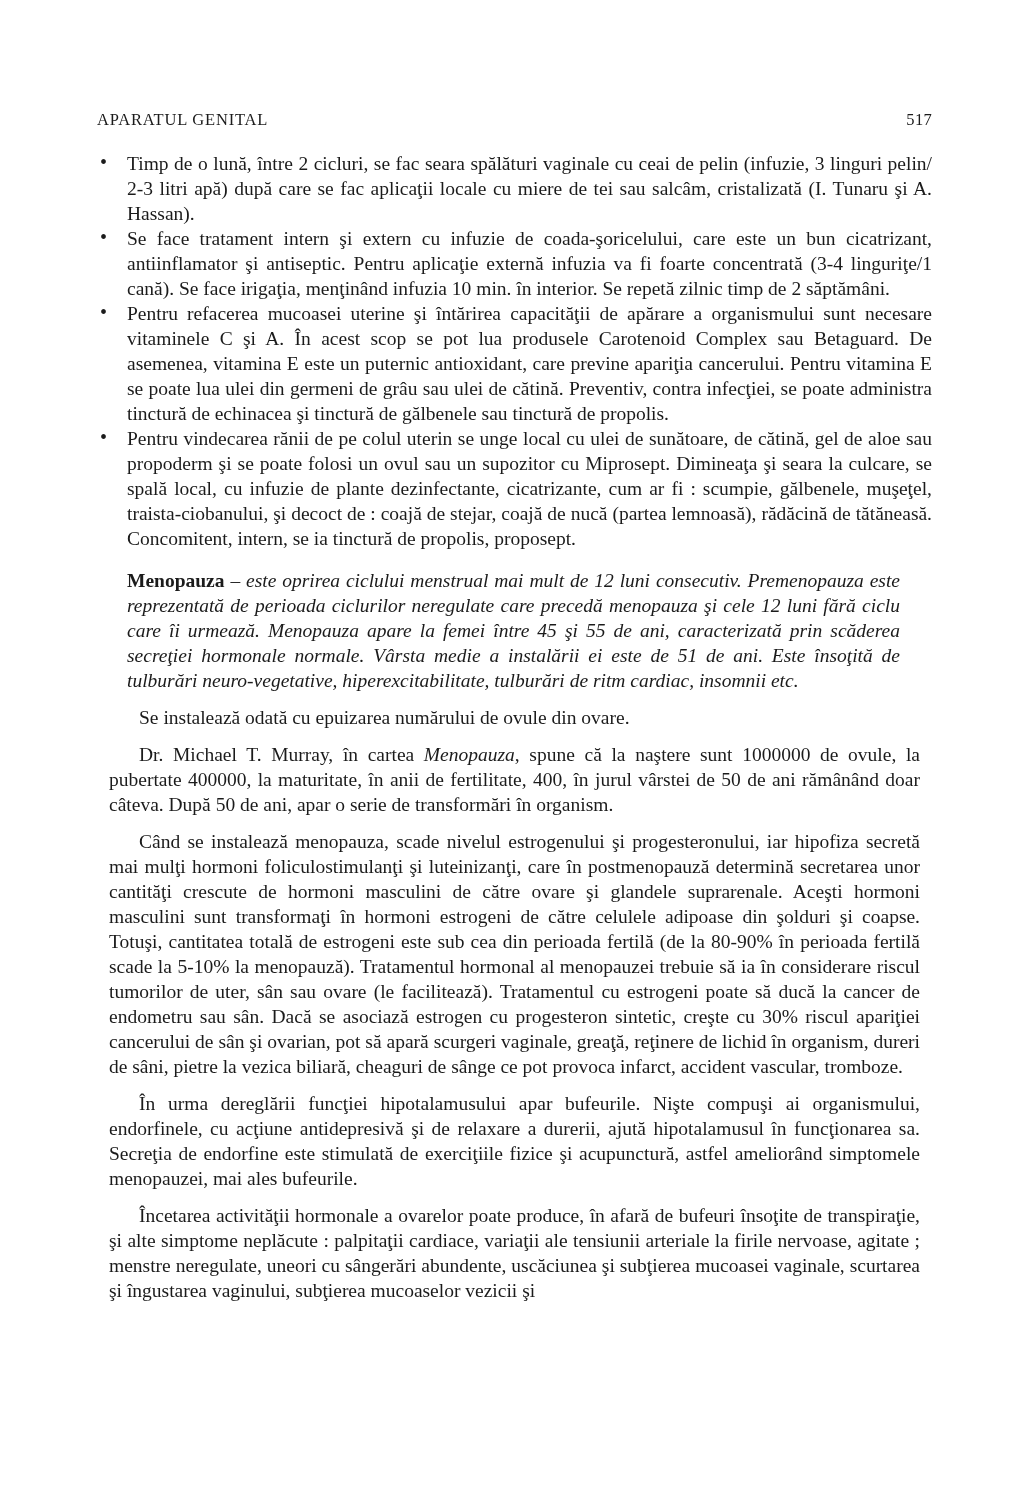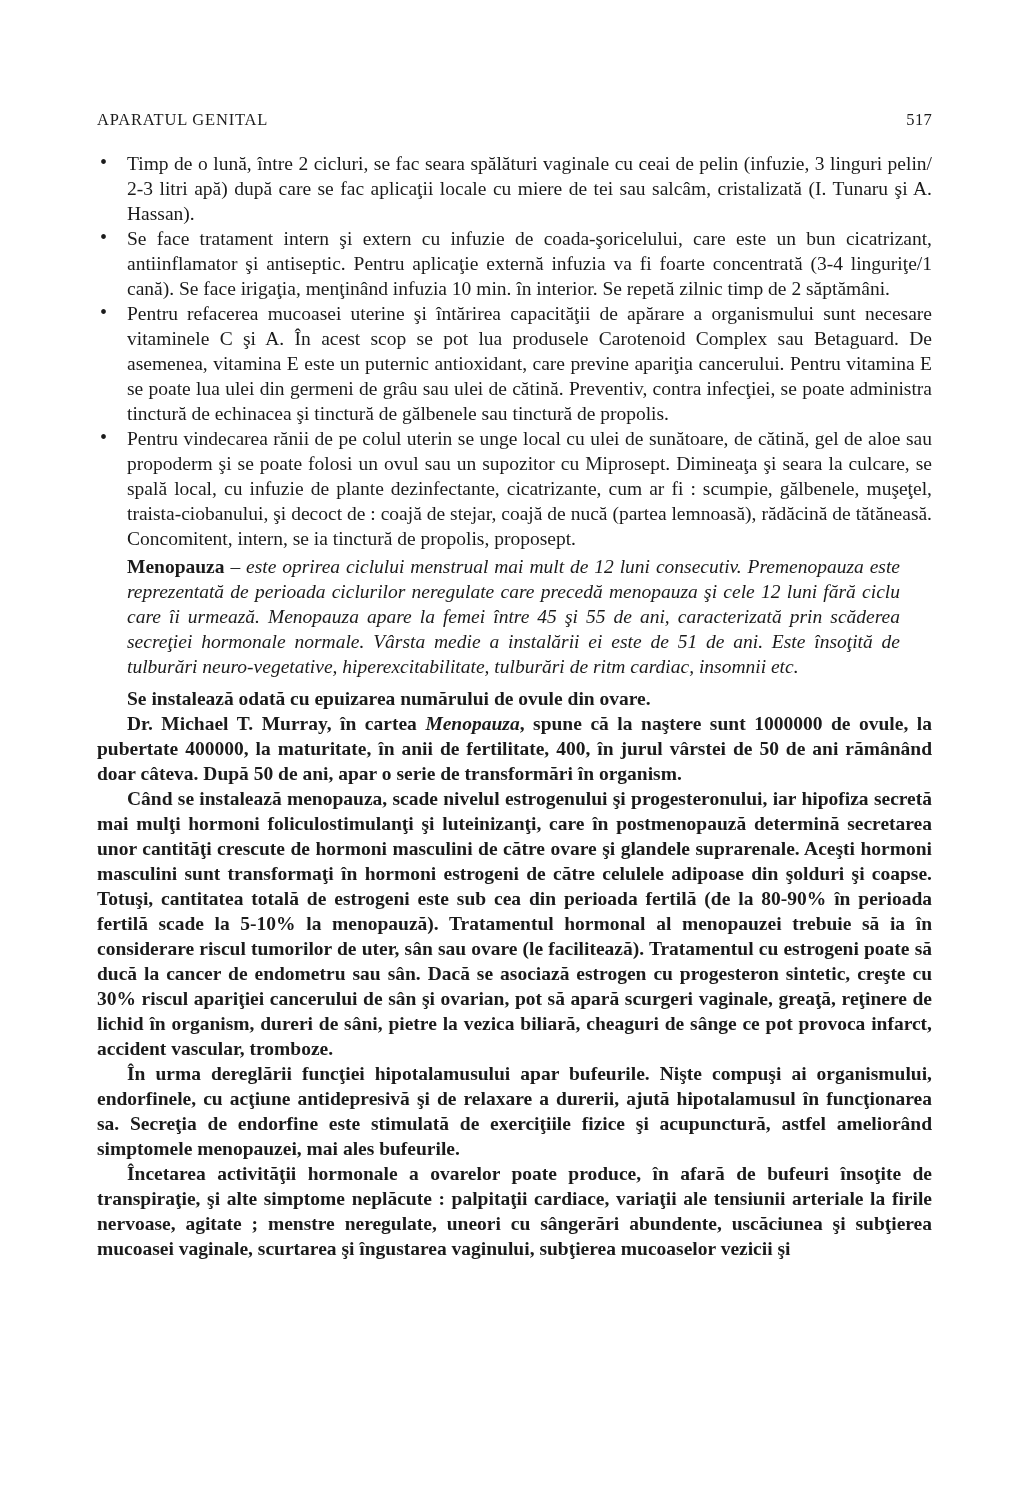--- a/index.html
+++ b/index.html
@@ -46,35 +46,34 @@
     padding-left: 30px;
     text-align: justify;
   }
   ul.bullet-list .bullet {
     position: absolute;
     left: 3px;
     top: -1px;
     font-size: 20px;
   }
   p.definition {
-    margin: 3px 32px 7px 30px;
+    margin: 17px 32px 7px 30px;
     text-align: justify;
   }
   p.definition b {
     font-weight: bold;
     font-style: normal;
   }
   p.definition i, p.definition .def-sep {
     font-style: italic;
   }
   p.body-para {
-    margin: 0;
+    margin: 12px;
     text-indent: 30px;
     text-align: justify;
-    font-weight: bold;
   }
   .book-title {
     font-style: italic;
   }
 </style>
 </head>
 <body>
 
 <div class="page">
 

